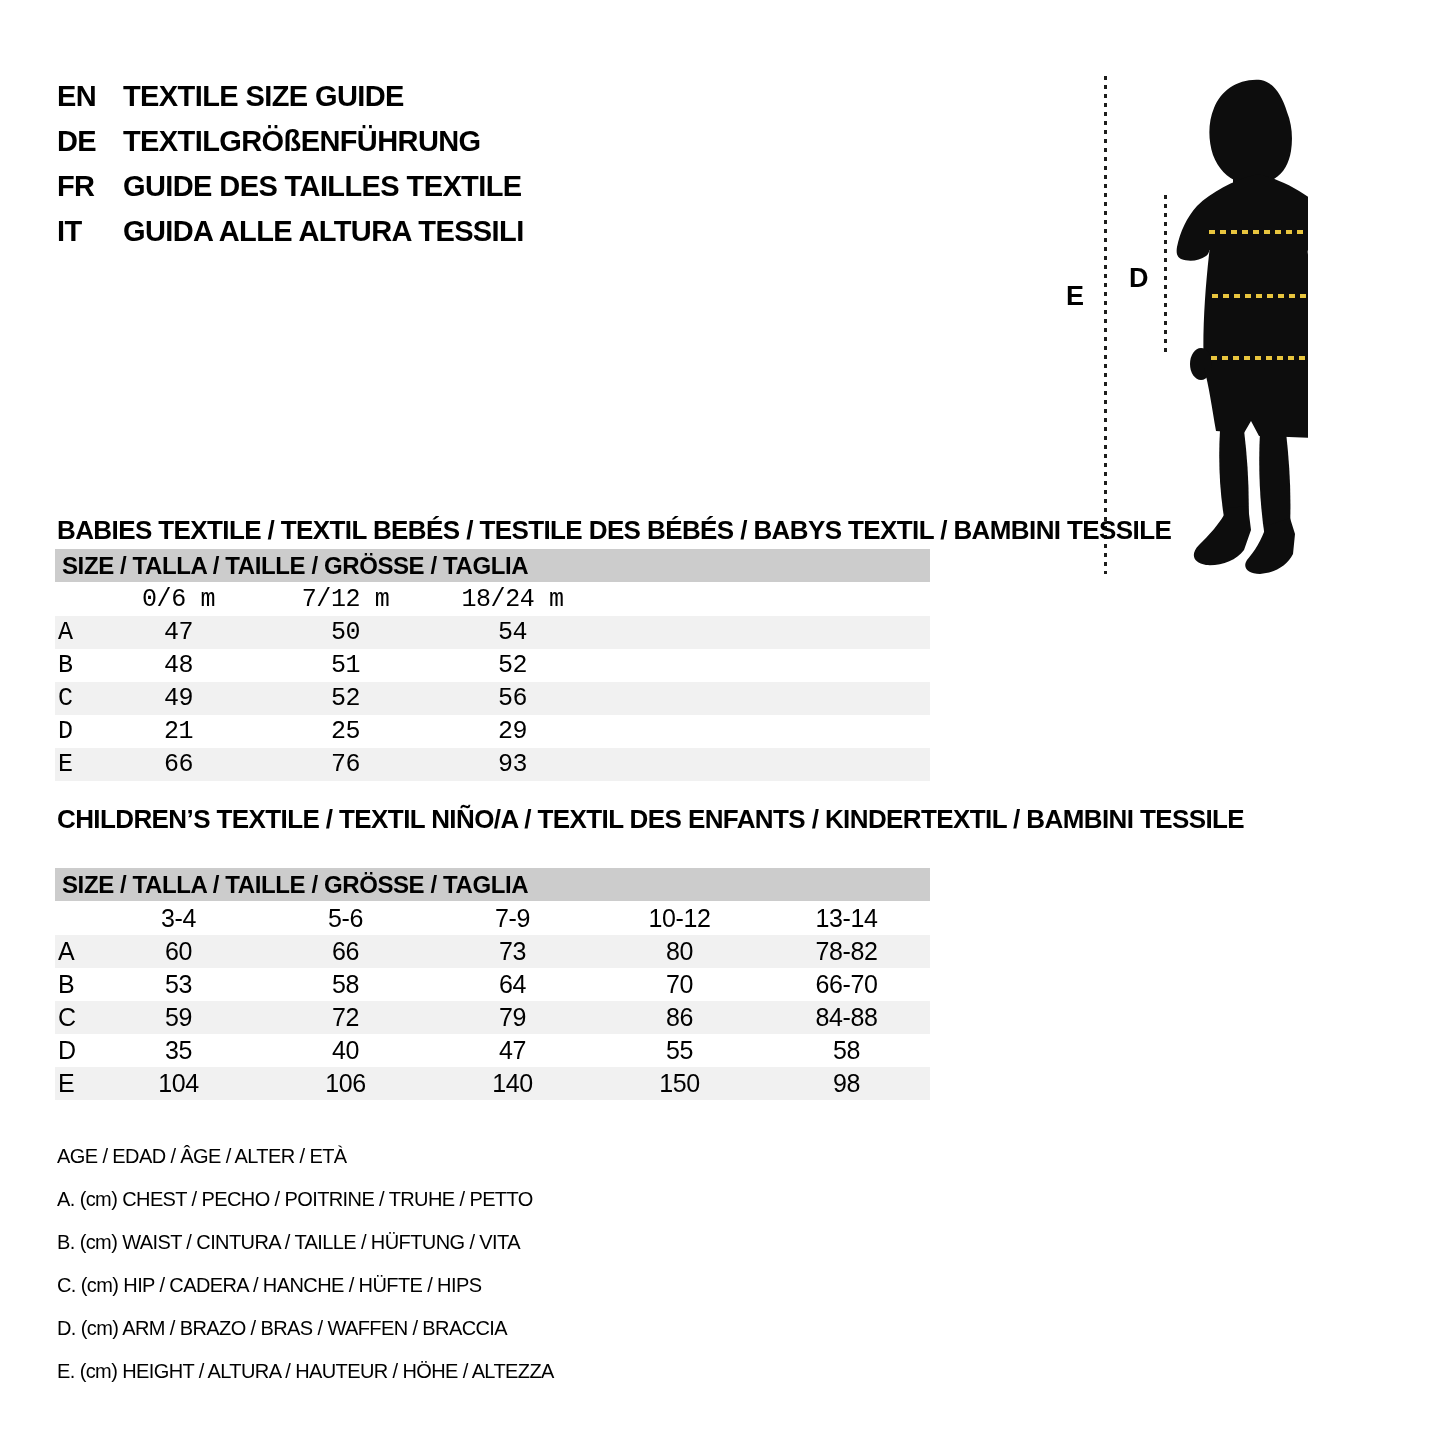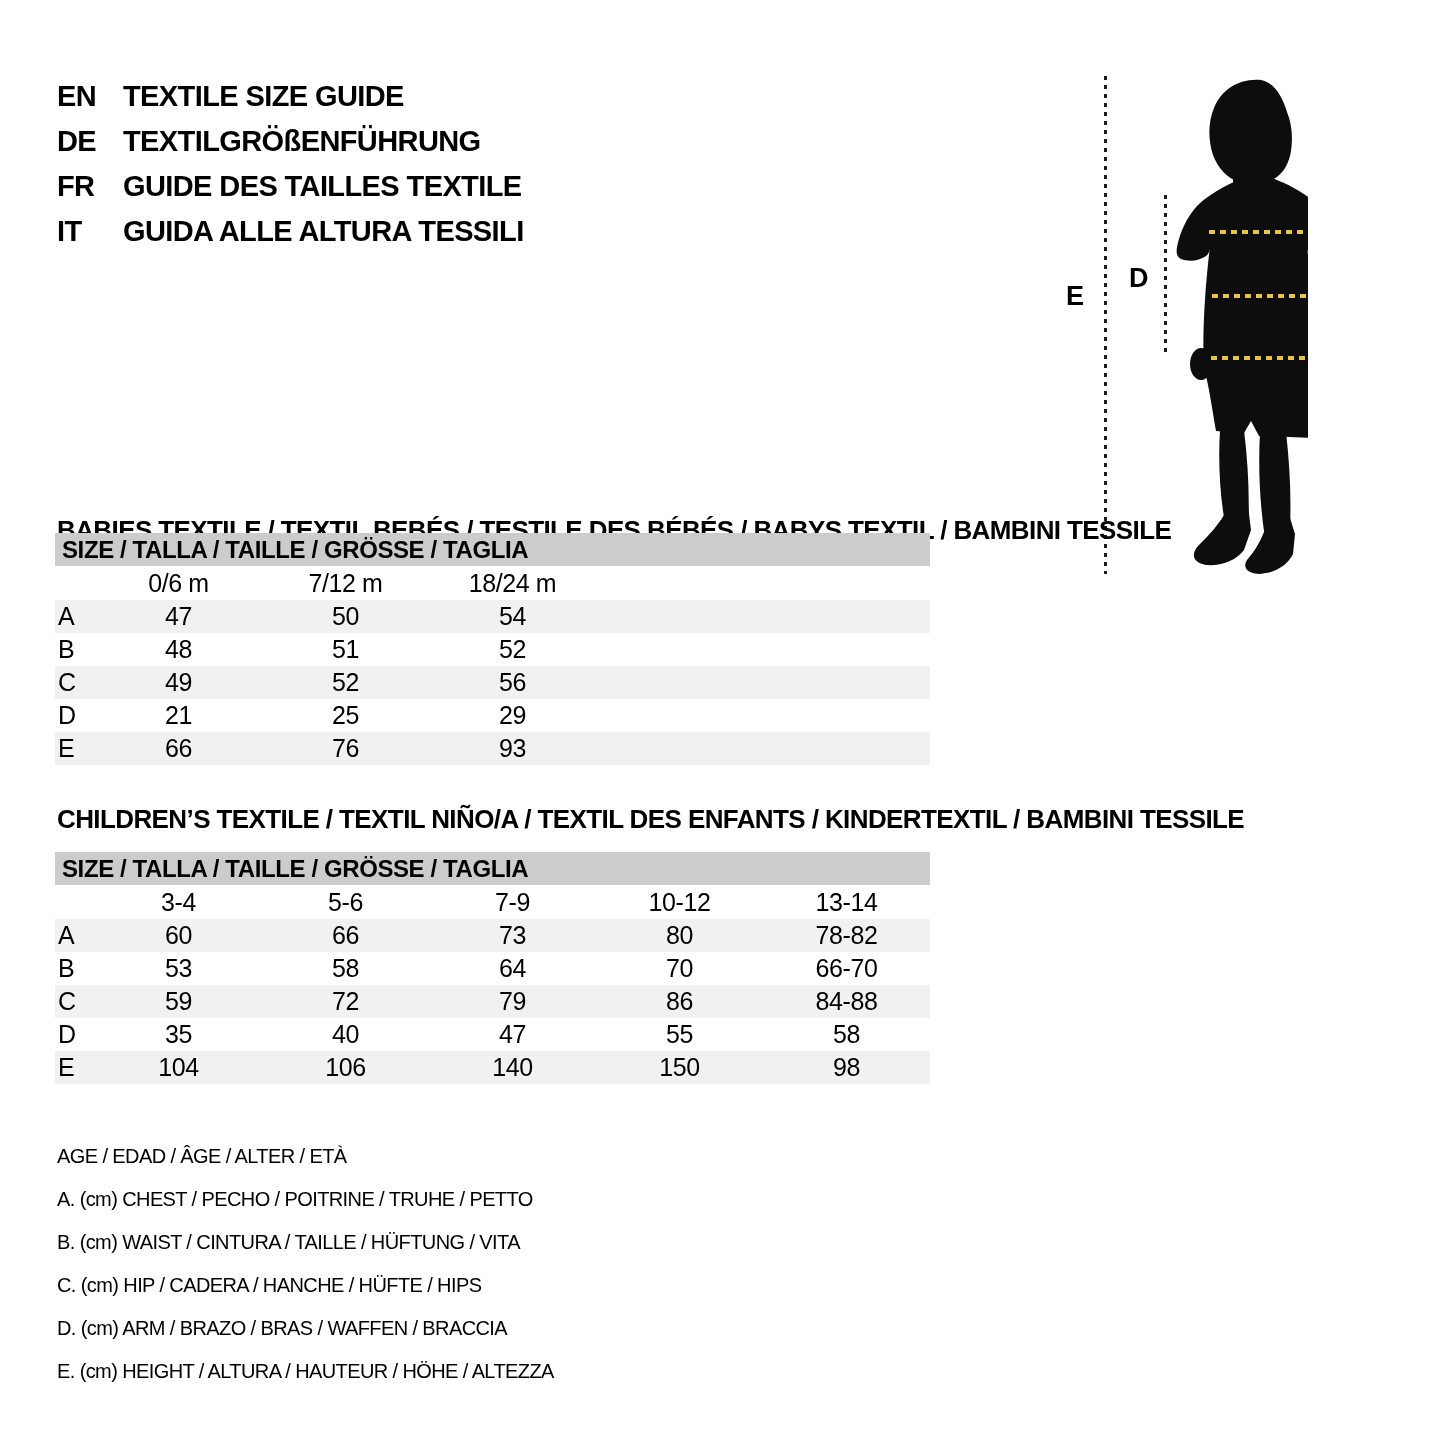--- a/index.html
+++ b/index.html
@@ -15,25 +15,25 @@
   .vdot{width:3px;background-image:repeating-linear-gradient(to bottom,#1d1d1b 0 4px,transparent 4px 9px);}
   .hdot-y{height:4px;background-image:repeating-linear-gradient(to right,#e8c53e 0 6px,transparent 6px 11px);}
   .hdot-g{height:4px;background-image:repeating-linear-gradient(to right,#c6c6c6 0 4px,transparent 4px 9px);}
   .hdot-b{height:4px;background-image:repeating-linear-gradient(to right,#1d1d1b 0 4px,transparent 4px 9px);}
   .mlabel{font-weight:700;font-size:27px;line-height:30px;}
 
   
   .section-title{font-size:26px;font-weight:700;letter-spacing:-0.6px;white-space:nowrap;}
 
   
-  .size-table{width:875px;}
+  .size-table{width:875px;margin-top:16px;}
   .bar{height:33px;background:#cccccc;font-weight:700;font-size:24px;line-height:34px;padding-left:7px;letter-spacing:-0.4px;box-sizing:border-box;}
   .trow{display:grid;height:33px;align-items:center;font-size:25px;letter-spacing:-0.4px;}
   .colhead{height:34px;font-size:25px;}
-  .g3{grid-template-columns:40px 167px 167px 167px;}
+  .g3{grid-template-columns:40px 167px 167px 167px;font-family:Liberation Mono, monospace;}
   .g5{grid-template-columns:40px 167px 167px 167px 167px 167px;}
   .stripe{background:#f1f1f1;}
   .lblcell{text-align:left;padding-left:3px;}
   .valcell{text-align:center;}
 
   
   .legend-line{height:43px;line-height:43px;font-weight:400;font-size:20px;letter-spacing:-0.6px;white-space:nowrap;}
 
   .sil{fill:#0d0d0d;}
 </style>

